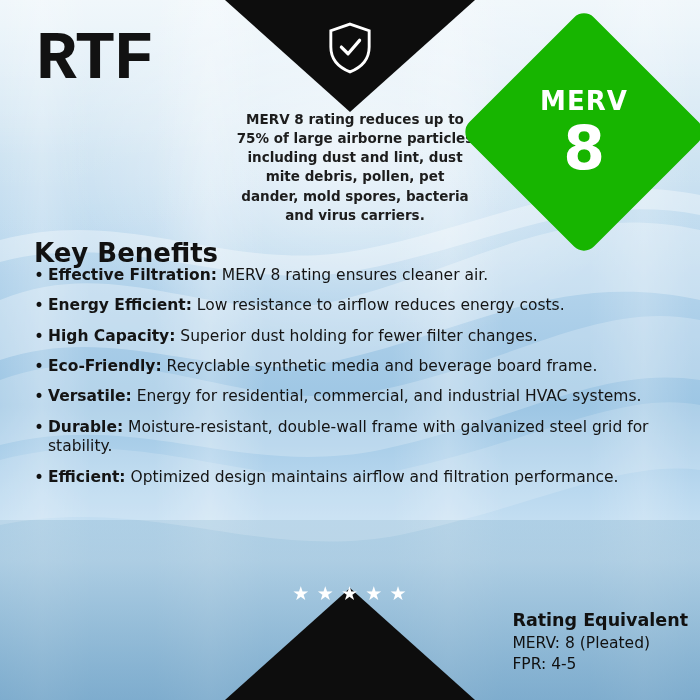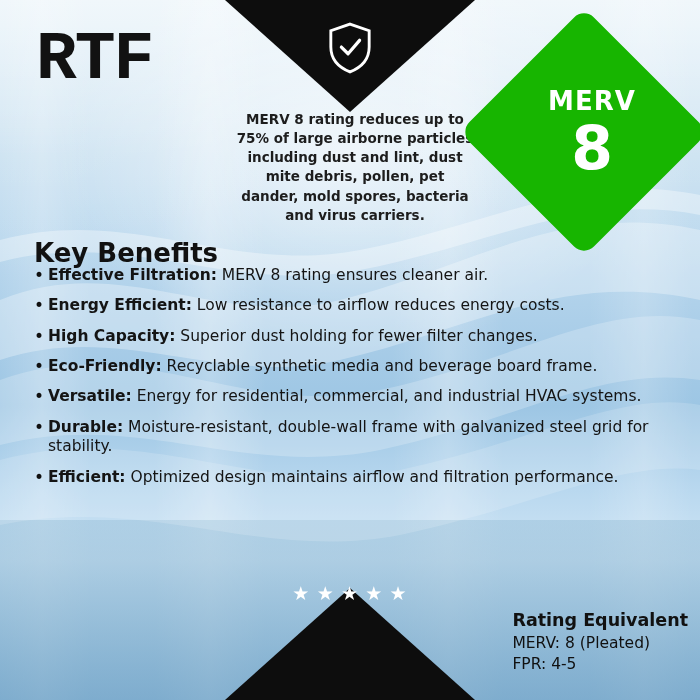--- a/index.html
+++ b/index.html
@@ -82,21 +82,21 @@
   }
   
   .badge {
     position: absolute; top: 44px; right: 28px;
     width: 176px; height: 176px;
     background: #17b500;
     transform: rotate(45deg);
     border-radius: 14px;
   }
   .badge-inner {
-    position: absolute; top: 44px; right: 20px;
+    position: absolute; top: 44px; right: 28px;
     width: 176px; height: 176px;
     display: flex; flex-direction: column;
     align-items: center; justify-content: center;
     color: #ffffff;
   }
   .badge-label {
     font-size: 26px; font-weight: 700; letter-spacing: 1px;
     font-family: "DejaVu Sans", sans-serif;
   }
   .badge-value {

